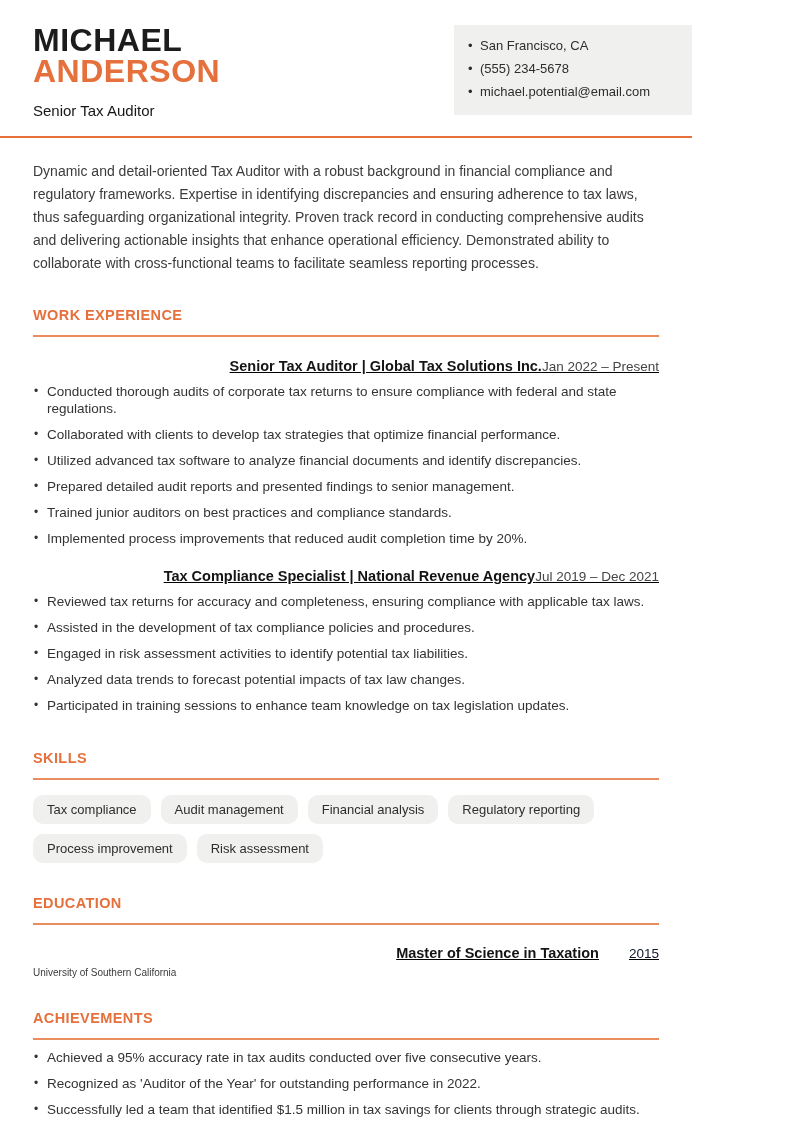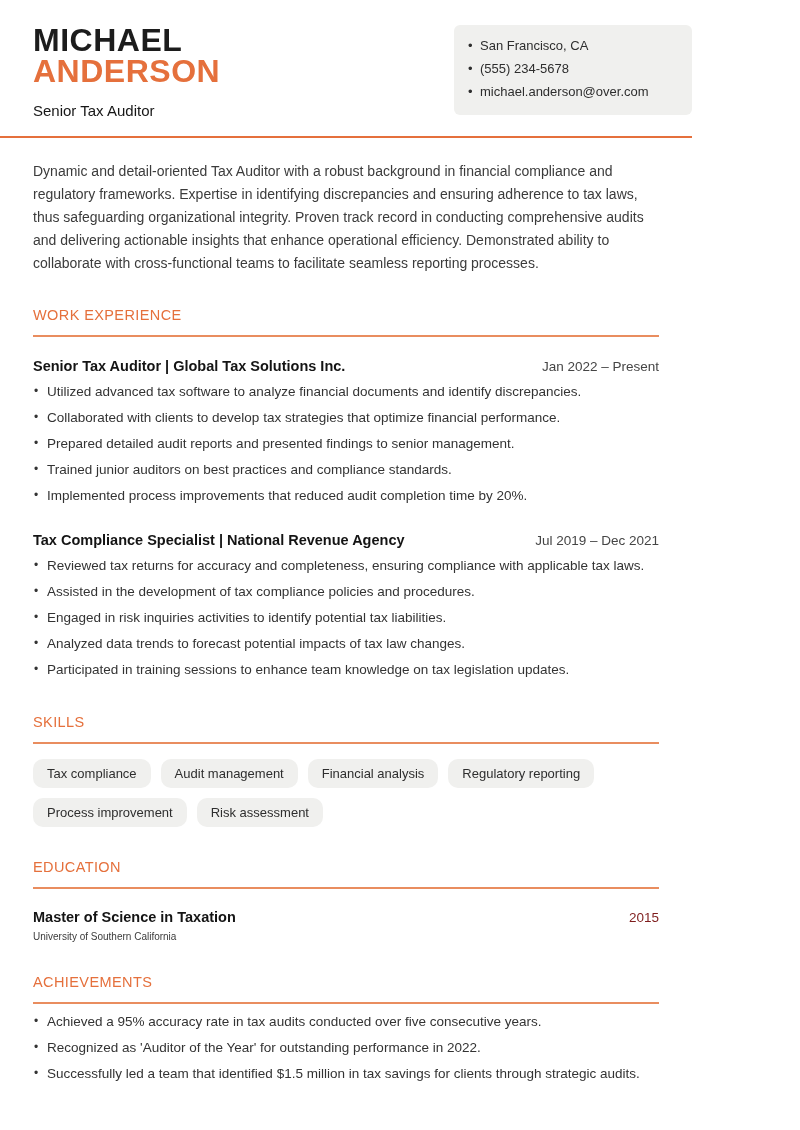--- a/index.html
+++ b/index.html
@@ -21,21 +21,20 @@
   
   .header{position:relative;padding:25px 33px 0;}
   .name{font-size:32px;font-weight:800;letter-spacing:.5px;line-height:31px;color:var(--ink);}
   .name.last{color:var(--accent);}
   .subtitle{margin-top:14px;font-size:15px;color:#161616;line-height:19px;}
   .contact-card{
     position:absolute;top:25px;right:0;
     width:238px;min-height:90px;
     background:var(--chip-bg);
     padding:13px 16px 13px 14px;
-    border-radius:6px;
   }
   .contact-card ul{list-style:none;}
   .contact-card li{
     position:relative;
     font-size:13px;color:#2e2e2e;
     line-height:16px;
     padding-left:12px;
     margin-top:7px;
   }
   .contact-card li:first-child{margin-top:0;}
@@ -46,28 +45,28 @@
   .top-divider{height:2px;background:var(--accent);margin-top:16px;}
   
   .summary{
     margin:22px 33px 0;
     font-size:14px;line-height:23px;color:var(--body-ink);
   }
   
   .section{margin:32px 33px 0;}
   .section-heading{
     color:var(--accent);
-    font-size:14.5px;font-weight:400;letter-spacing:.4px;
+    font-size:14.5px;font-weight:700;letter-spacing:.4px;
     padding-bottom:12px;
     border-bottom:2px solid var(--line);
   }
   
   .job{margin-top:21px;}
-  .job + .job{margin-top:28px;}
-  .row{display:flex;justify-content:space-between;align-items:baseline;}
+  .job + .job{margin-top:21px;}
+  .row{display:flex;justify-content:flex-end;align-items:baseline;text-decoration:underline;}
   .job-title{font-size:14.5px;font-weight:700;color:#141414;}
   .job-dates{font-size:13.5px;color:#454545;white-space:nowrap;}
   ul.bullets{list-style:none;margin-top:5px;}
   ul.bullets li{
     position:relative;
     font-size:13.5px;color:#333333;
     line-height:17px;
     padding-left:14px;
     margin-top:9px;
   }
@@ -81,75 +80,76 @@
     background:var(--chip-bg);
     color:#2e2e2e;
     font-size:13px;line-height:13px;
     padding:8px 14px;
     border-radius:10px;
     white-space:nowrap;
   }
   
   .edu{margin-top:20px;}
   .degree{font-size:14.5px;font-weight:700;color:#141414;}
-  .edu-year{font-size:13.5px;color:#7f1d1d;}
+  .edu-year{font-size:13.5px;color:#0f172a;margin-left:30px;}
   .school{margin-top:6px;font-size:10px;color:var(--body-ink);}
   
   .section-skills{margin-top:36px;}
   .section-achievements ul.bullets{margin-top:8px;}
 </style>
 </head>
 <body>
 
 <div class="page">
 
   <div class="header">
     <div class="name first">MICHAEL</div>
     <div class="name last">ANDERSON</div>
     <div class="subtitle">Senior Tax Auditor</div>
 
     <div class="contact-card">
       <ul>
           <li>San Francisco, CA</li>
           <li>(555) 234-5678</li>
-          <li>michael.anderson@over.com</li>
+          <li>michael.potential@email.com</li>
         </ul>
     </div>
   </div>
 
   <div class="top-divider"></div>
 
   <p class="summary">Dynamic and detail-oriented Tax Auditor with a robust background in financial compliance and regulatory frameworks. Expertise in identifying discrepancies and ensuring adherence to tax laws, thus safeguarding organizational integrity. Proven track record in conducting comprehensive audits and delivering actionable insights that enhance operational efficiency. Demonstrated ability to collaborate with cross-functional teams to facilitate seamless reporting processes.</p>
 
   <div class="section section-work">
     <div class="section-heading">WORK EXPERIENCE</div>
 
     <div class="job">
       <div class="row">
         <span class="job-title">Senior Tax Auditor | Global Tax Solutions Inc.</span>
         <span class="job-dates">Jan 2022 – Present</span>
       </div>
       <ul class="bullets">
+          <li>Conducted thorough audits of corporate tax returns to ensure compliance with federal and state regulations.</li>
+          <li>Collaborated with clients to develop tax strategies that optimize financial performance.</li>
           <li>Utilized advanced tax software to analyze financial documents and identify discrepancies.</li>
-          <li>Collaborated with clients to develop tax strategies that optimize financial performance.</li>
           <li>Prepared detailed audit reports and presented findings to senior management.</li>
           <li>Trained junior auditors on best practices and compliance standards.</li>
           <li>Implemented process improvements that reduced audit completion time by 20%.</li>
         </ul>
     </div>
 
     <div class="job">
       <div class="row">
         <span class="job-title">Tax Compliance Specialist | National Revenue Agency</span>
         <span class="job-dates">Jul 2019 – Dec 2021</span>
       </div>
       <ul class="bullets">
           <li>Reviewed tax returns for accuracy and completeness, ensuring compliance with applicable tax laws.</li>
           <li>Assisted in the development of tax compliance policies and procedures.</li>
-          <li>Engaged in risk inquiries activities to identify potential tax liabilities.</li>
+          <li>Engaged in risk assessment activities to identify potential tax liabilities.</li>
           <li>Analyzed data trends to forecast potential impacts of tax law changes.</li>
           <li>Participated in training sessions to enhance team knowledge on tax legislation updates.</li>
         </ul>
     </div>
   </div>
 
   <div class="section section-skills">
     <div class="section-heading">SKILLS</div>
     <div class="chips">
         <span class="chip">Tax compliance</span>

